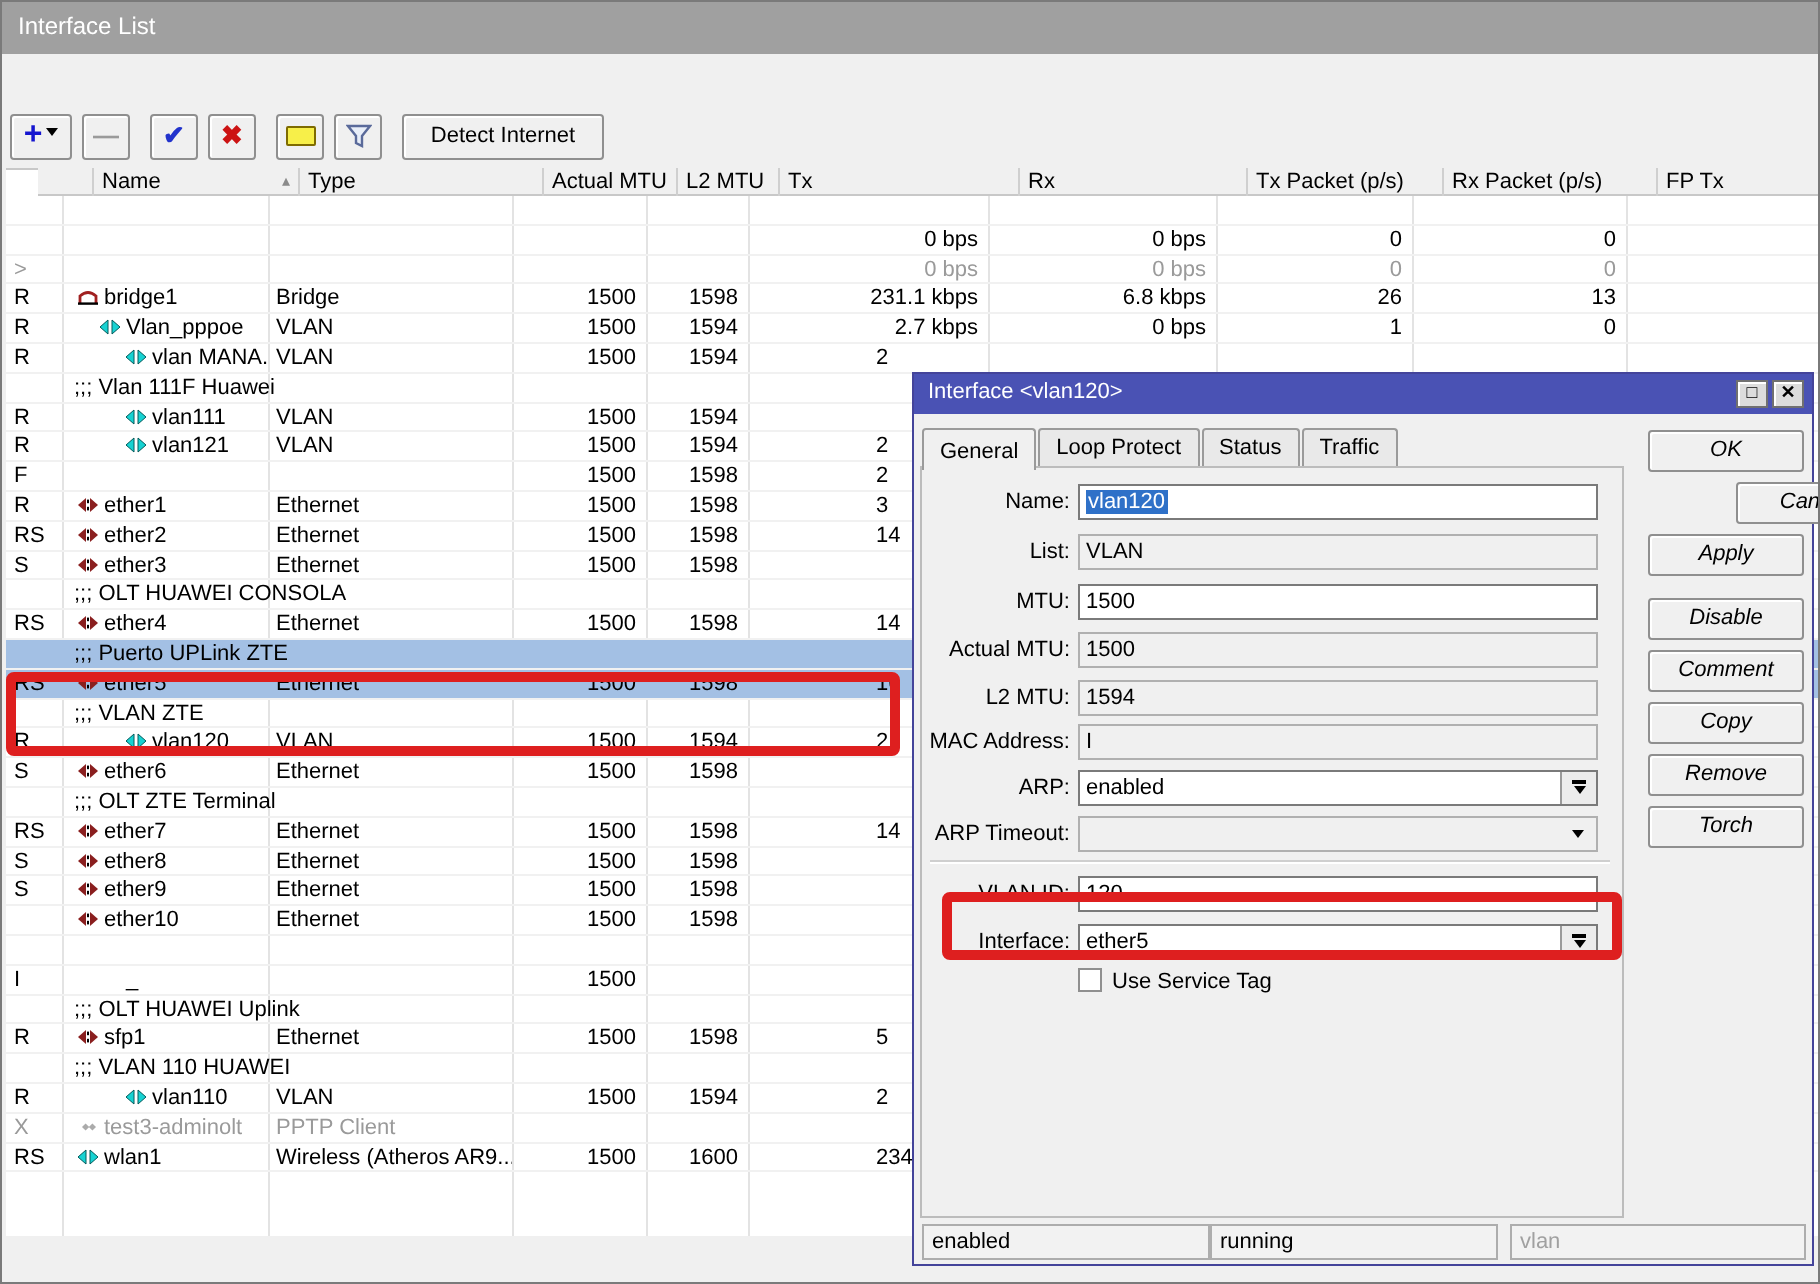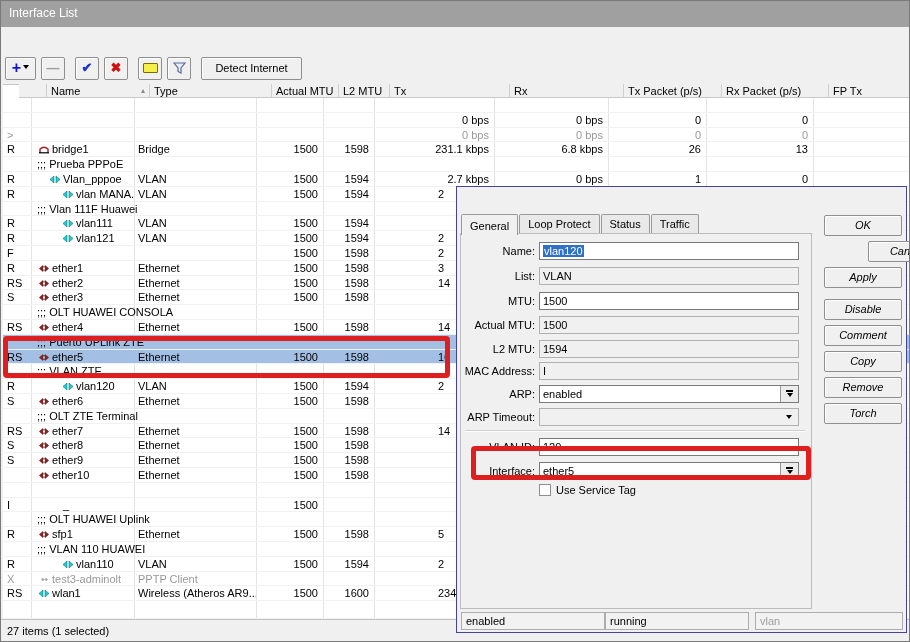--- a/index.html
+++ b/index.html
@@ -160,23 +160,20 @@
         <span class="cell " style="left:135px;width:118px">Bridge</span>
         <span class="cell num" style="left:253px;width:67px">1500</span>
         <span class="cell num" style="left:320px;width:51px">1598</span>
         <span class="cell num" style="left:371px;width:120px">231.1 kbps</span>
         <span class="cell num" style="left:491px;width:114px">6.8 kbps</span>
         <span class="cell num" style="left:605px;width:98px">26</span>
         <span class="cell num" style="left:703px;width:107px">13</span>
         <span class="cell num" style="left:810px;width:108px;padding-right:6px">0</span>
       </div>
       <div class="row">
-        <span class="cell commenttext" style="left:28px;width:420px">;;; Prueba PPPoE</span>
-      </div>
-      <div class="row">
         <span class="cell " style="left:4px;width:24px">R</span>
         <span class="cell" style="left:28px;width:103px;padding-left:19px"><svg width="10" height="9" viewBox="0 0 10 9" class="ic">
             <polygon points="0,4.5 4,1 4,8" fill="#17d2d2" stroke="#045a5a" stroke-width="0.5"></polygon>
             <polygon points="10,4.5 6,1 6,8" fill="#17d2d2" stroke="#045a5a" stroke-width="0.5"></polygon>
           </svg><span>Vlan_pppoe</span></span>
         <span class="cell " style="left:135px;width:118px">VLAN</span>
         <span class="cell num" style="left:253px;width:67px">1500</span>
         <span class="cell num" style="left:320px;width:51px">1594</span>
         <span class="cell num" style="left:371px;width:120px">2.7 kbps</span>
         <span class="cell num" style="left:491px;width:114px">0 bps</span>
@@ -517,25 +514,27 @@
         <span class="cell num" style="left:253px;width:67px">1500</span>
         <span class="cell num" style="left:320px;width:51px">1600</span>
         <span class="cell frag" style="left:371px;width:120px">234</span>
         <span class="cell num" style="left:491px;width:114px"></span>
         <span class="cell num" style="left:605px;width:98px"></span>
         <span class="cell num" style="left:703px;width:107px"></span>
         <span class="cell num" style="left:810px;width:108px;padding-right:6px">0</span>
       </div>
     </div>
 
-  <div class="statusbar">
-    <span>27 items (1 selected)</span>
-  </div>
 
   <div class="dialog">
+    <div class="dtitle">
+      <span class="dtext">Interface &lt;vlan120&gt;</span>
+      <div class="winbtn btn-max">□</div>
+      <div class="winbtn btn-close">✕</div>
+    </div>
     <div class="dtabs" id="dlg-tabs"><div class="dtab active">General</div><div class="dtab">Loop Protect</div><div class="dtab">Status</div><div class="dtab">Traffic</div></div>
     <div class="dframe"></div>
     <div id="dlg-fields">
         <div class="fldlabel" style="top: 55px;">Name:</div>
         <div class="fldinput" style="top: 55px;"><span class="selval">vlan120</span></div>
         <div class="fldlabel" style="top: 80px;">List:</div>
         <div class="fldinput readonly" style="top: 80px;">VLAN</div>
         <div class="fldlabel" style="top: 105px;">MTU:</div>
         <div class="fldinput" style="top: 105px;">1500</div>
         <div class="fldlabel" style="top: 129px;">Actual MTU:</div>

